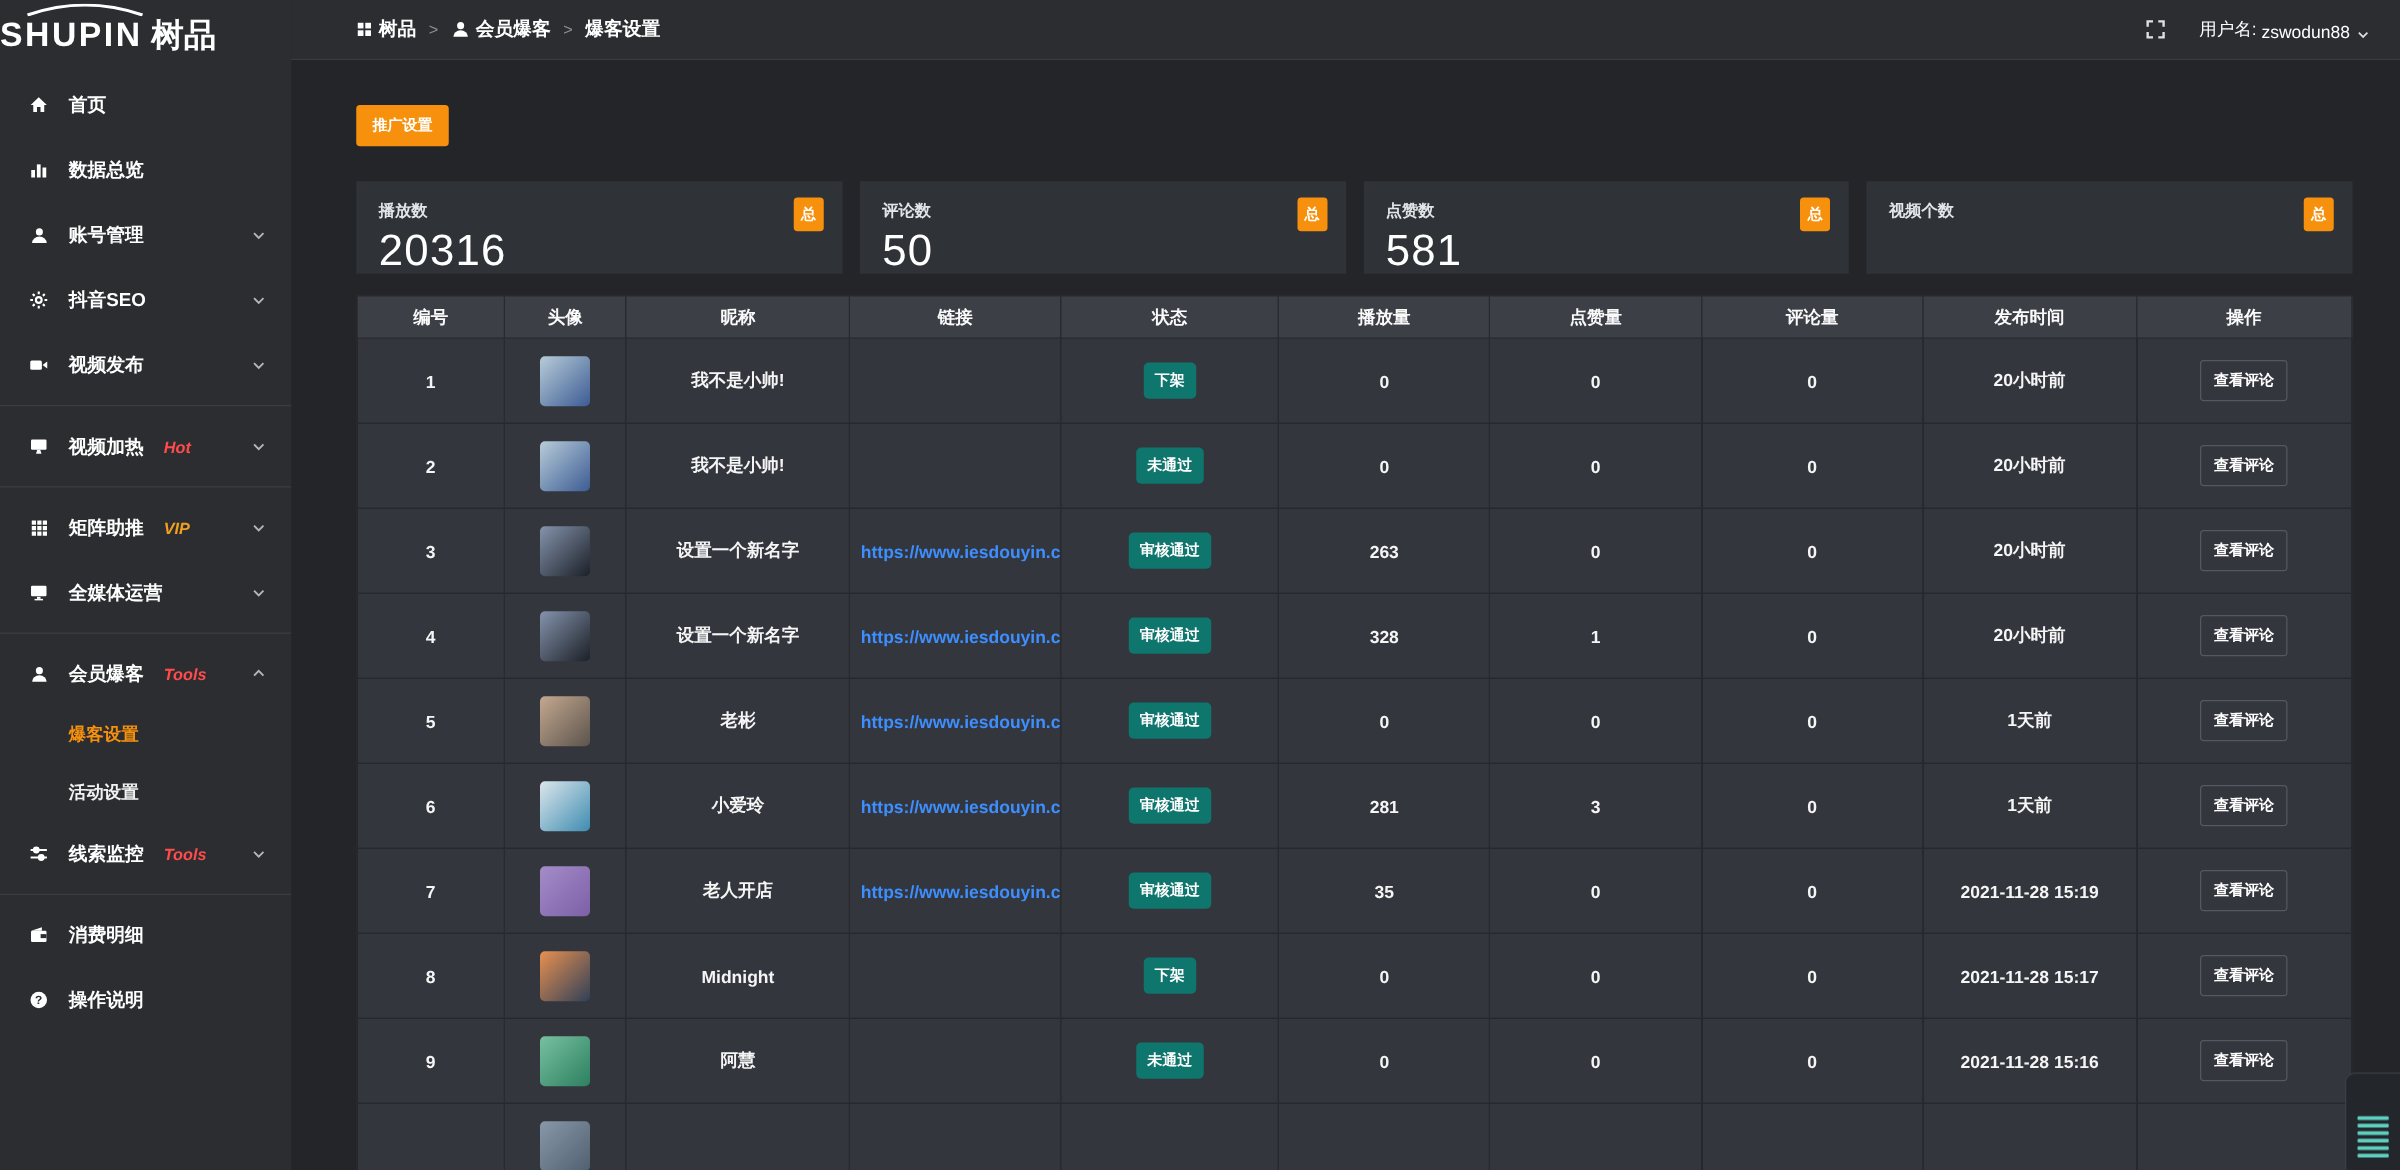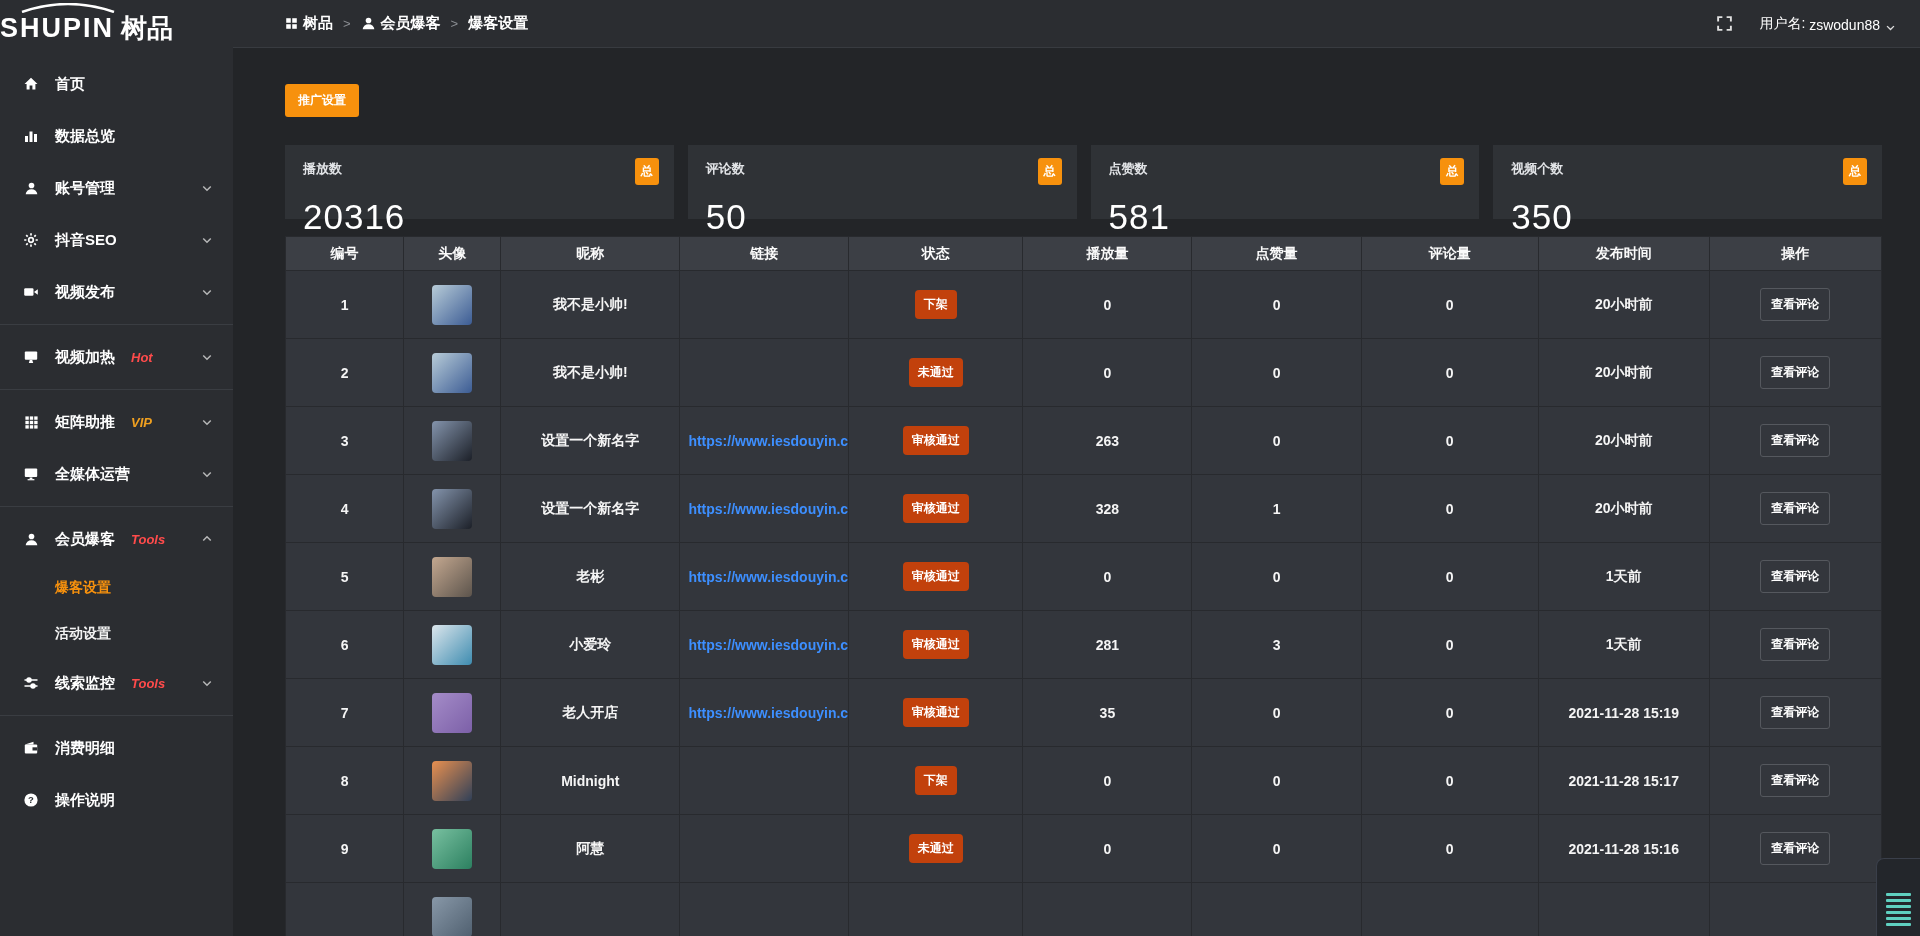--- a/index.html
+++ b/index.html
@@ -39,38 +39,38 @@
   .userbox .uchev { display:flex; margin-left:5px; }
 
   .content { flex:1; padding:36px 38px 0 52px; }
 
   .promo-btn { background:#f7910d; color:#fff; border:none; font-size:12px; font-weight:bold;
     padding:8px 13px; border-radius:3px; cursor:pointer; font-family:inherit; }
 
   .cards { display:flex; gap:14px; margin-top:28px; }
   .card { flex:1; height:74px; background:#2f3236; position:relative; padding:15px 18px; }
   .card .lbl { font-size:13px; font-weight:bold; color:#e3e5e8; }
-  .card .val { font-size:35px; color:#fff; margin-top:19px; letter-spacing:1px; }
+  .card .val { font-size:35px; color:#fff; margin-top:3px; letter-spacing:1px; }
   .card .tbadge { position:absolute; top:13px; right:15px; background:#f7910d; color:#fff;
     font-size:12px; font-weight:bold; padding:5px 6px; border-radius:3px; cursor:pointer; }
 
   .tablewrap { margin-top:17px; }
   table { width:100%; border-collapse:collapse; table-layout:fixed; }
   th { background:#3c3f45; height:34px; font-size:14px; color:#fafafa; font-weight:bold;
     border:1px solid #282a2e; }
   td { background:#33363c; height:68px; text-align:center; vertical-align:middle; font-size:14px;
     font-weight:bold; color:#f5f5f5; border:1px solid #282a2e; overflow:hidden; }
   th:nth-child(1){width:7.4%} th:nth-child(2){width:6.1%} th:nth-child(3){width:11.2%}
   th:nth-child(4){width:10.6%} th:nth-child(5){width:10.9%} th:nth-child(6){width:10.6%}
   th:nth-child(7){width:10.6%} th:nth-child(8){width:11.1%} th:nth-child(9){width:10.7%}
   th:nth-child(10){width:10.8%}
   .avatar { width:40px; height:40px; border-radius:4px; margin:0 auto; }
   .rlink { color:#3d8fff; text-decoration:none; display:block; white-space:nowrap;
-    overflow:hidden; text-align:center; padding-left:8px; }
-  .status-badge { display:inline-block; background:#c2410c; color:#fff; font-size:12px;
+    overflow:hidden; text-align:right; padding-left:8px; }
+  .status-badge { display:inline-block; background:#0f766e; color:#fff; font-size:12px;
     font-weight:bold; padding:6px 9px; border-radius:4px; cursor:pointer; }
   .action-btn { background:transparent; border:1px solid #55585e; color:#fff; font-size:12px;
     font-weight:bold; padding:7px 10px; border-radius:3px; cursor:pointer; font-family:inherit; }
 
   .float-widget { position:fixed; right:0; bottom:0; width:44px; height:78px; background:#23262b;
     border:1px solid #3a3f4a; border-right:none; border-bottom:none; border-radius:8px 0 0 0;
     padding:34px 9px 0 9px; cursor:pointer; }
   .float-widget .bar { height:3px; background:#5fd0c0; border-radius:1px; margin-bottom:3px; }
 </style>
 </head>
@@ -321,21 +321,20 @@
           <div class="val">50</div>
           <span class="tbadge">总</span>
         </div>
         <div class="card">
           <div class="lbl">点赞数</div>
           <div class="val">581</div>
           <span class="tbadge">总</span>
         </div>
         <div class="card">
           <div class="lbl">视频个数</div>
-          <div class="val">350</div>
           <span class="tbadge">总</span>
         </div>
       </div>
 
     <div class="tablewrap">
       <table>
         <thead>
             <tr id="thead-row">
               <th>编号</th>
               <th>头像</th>

